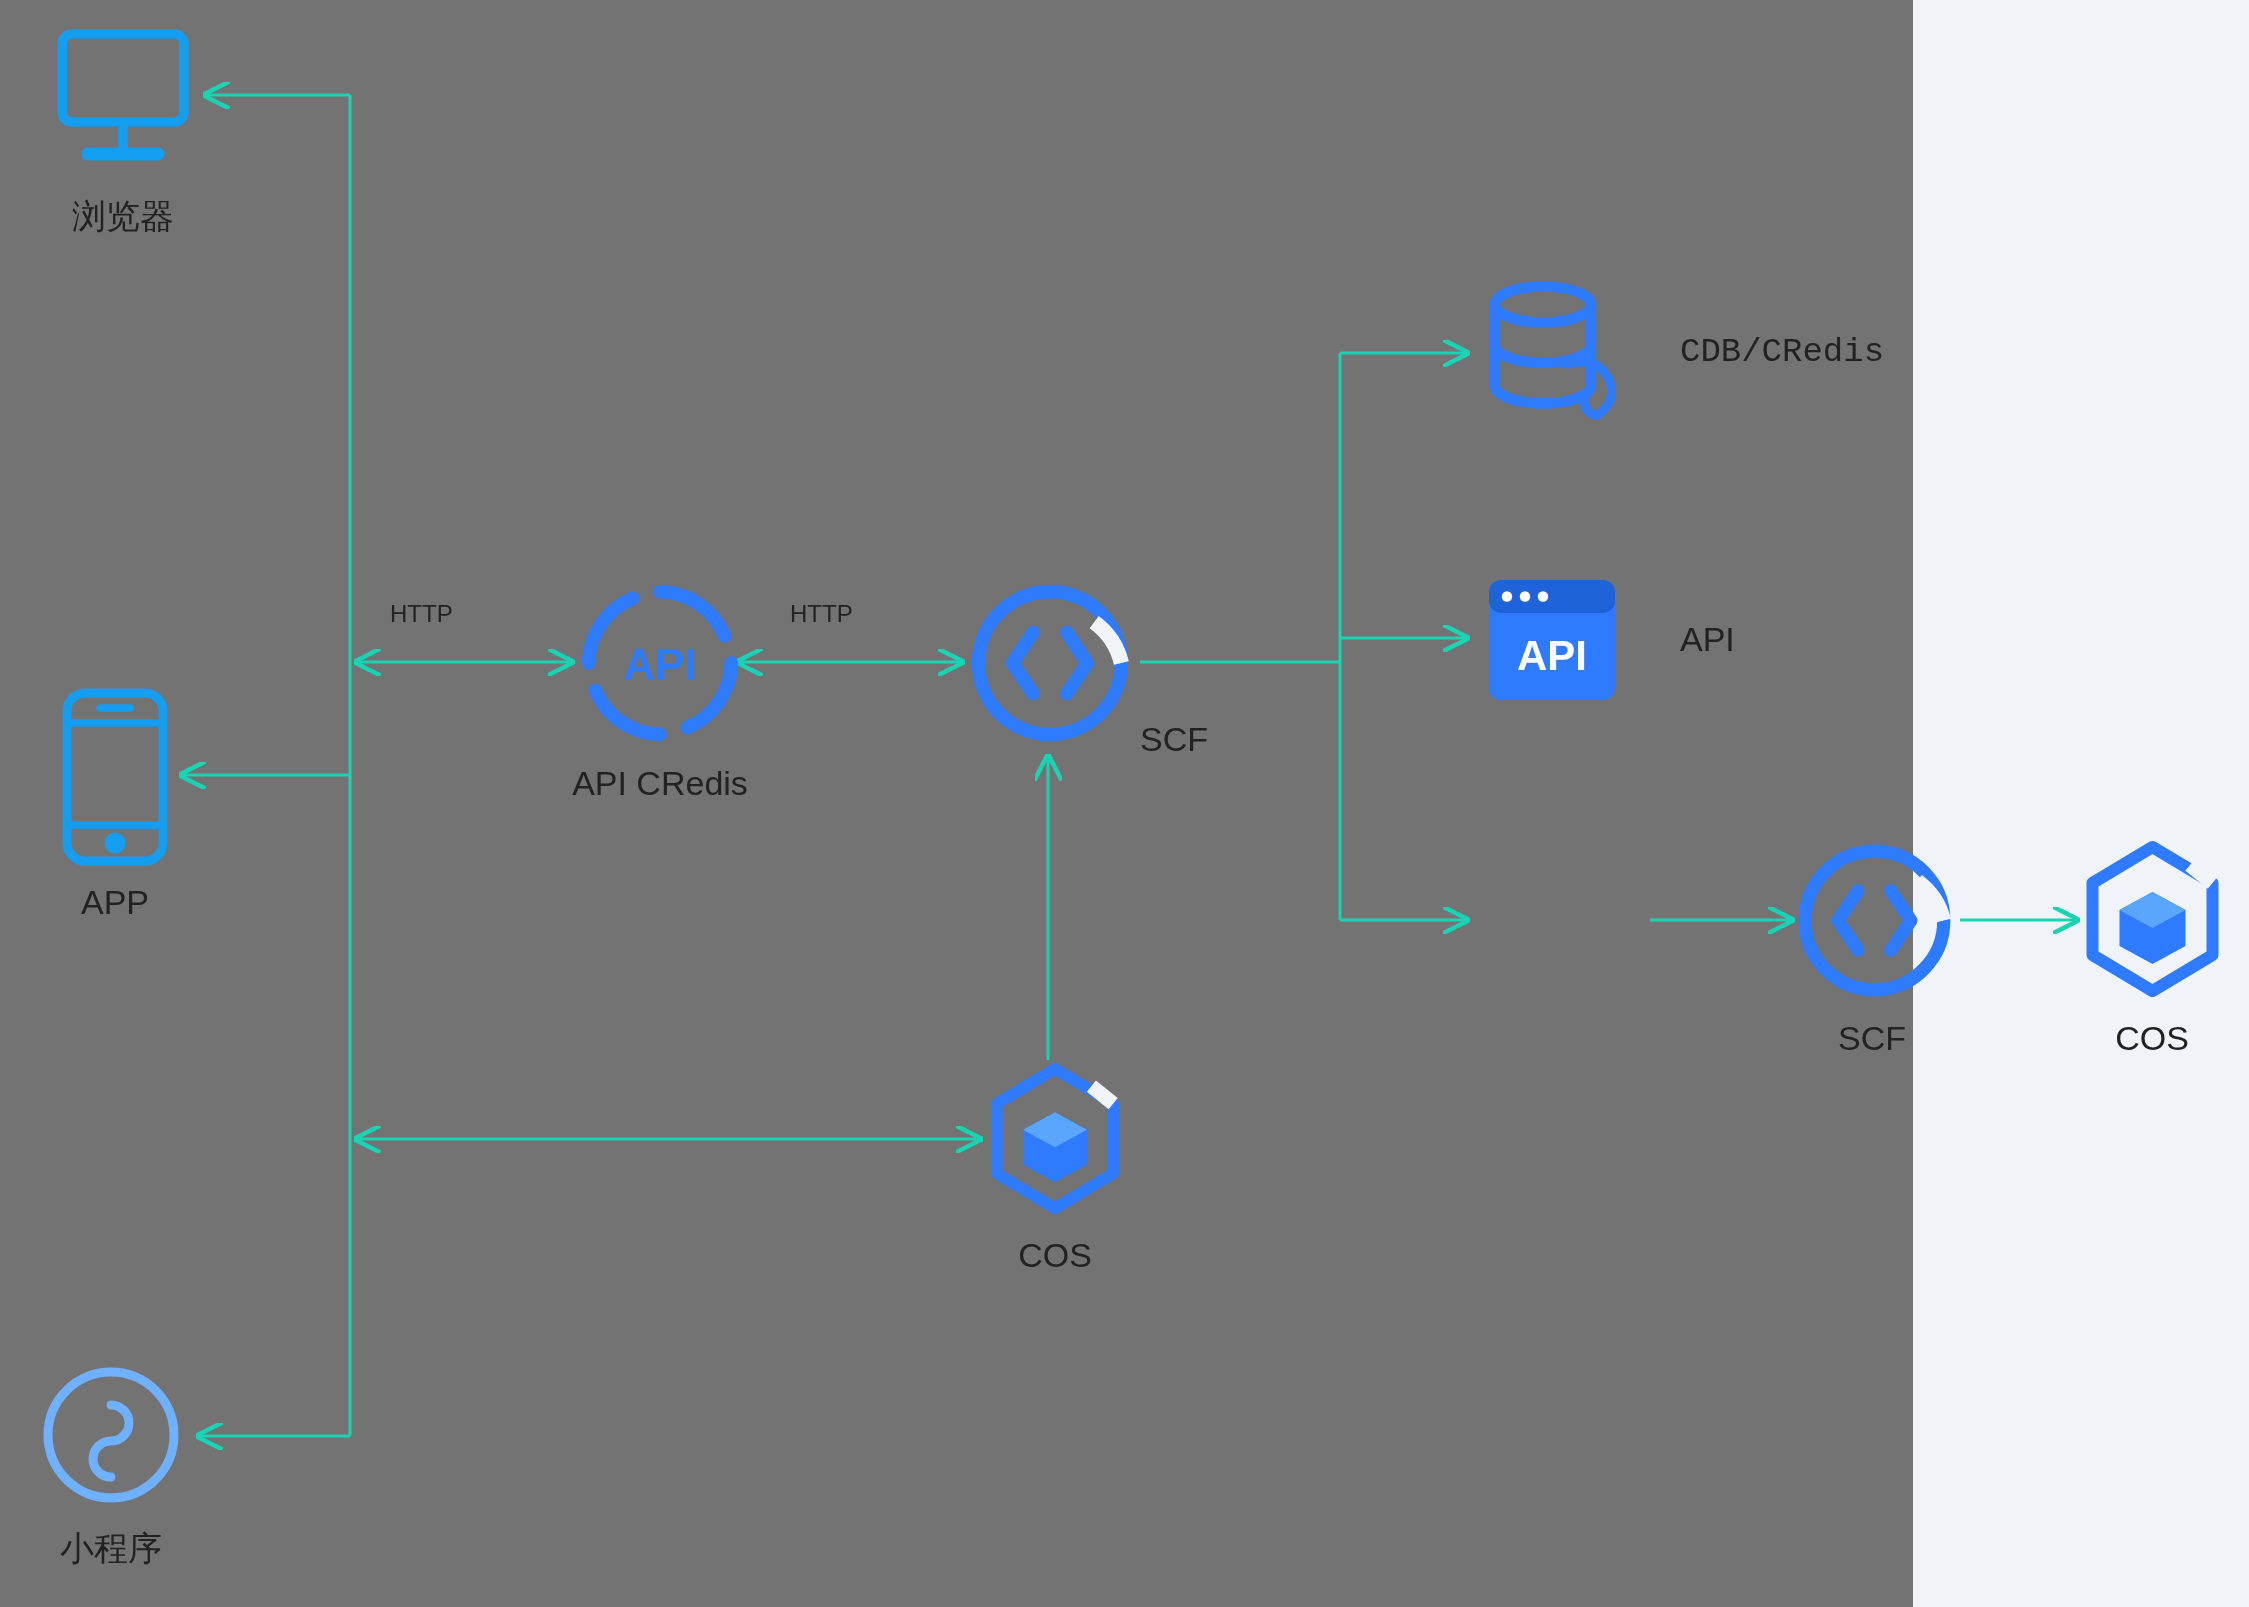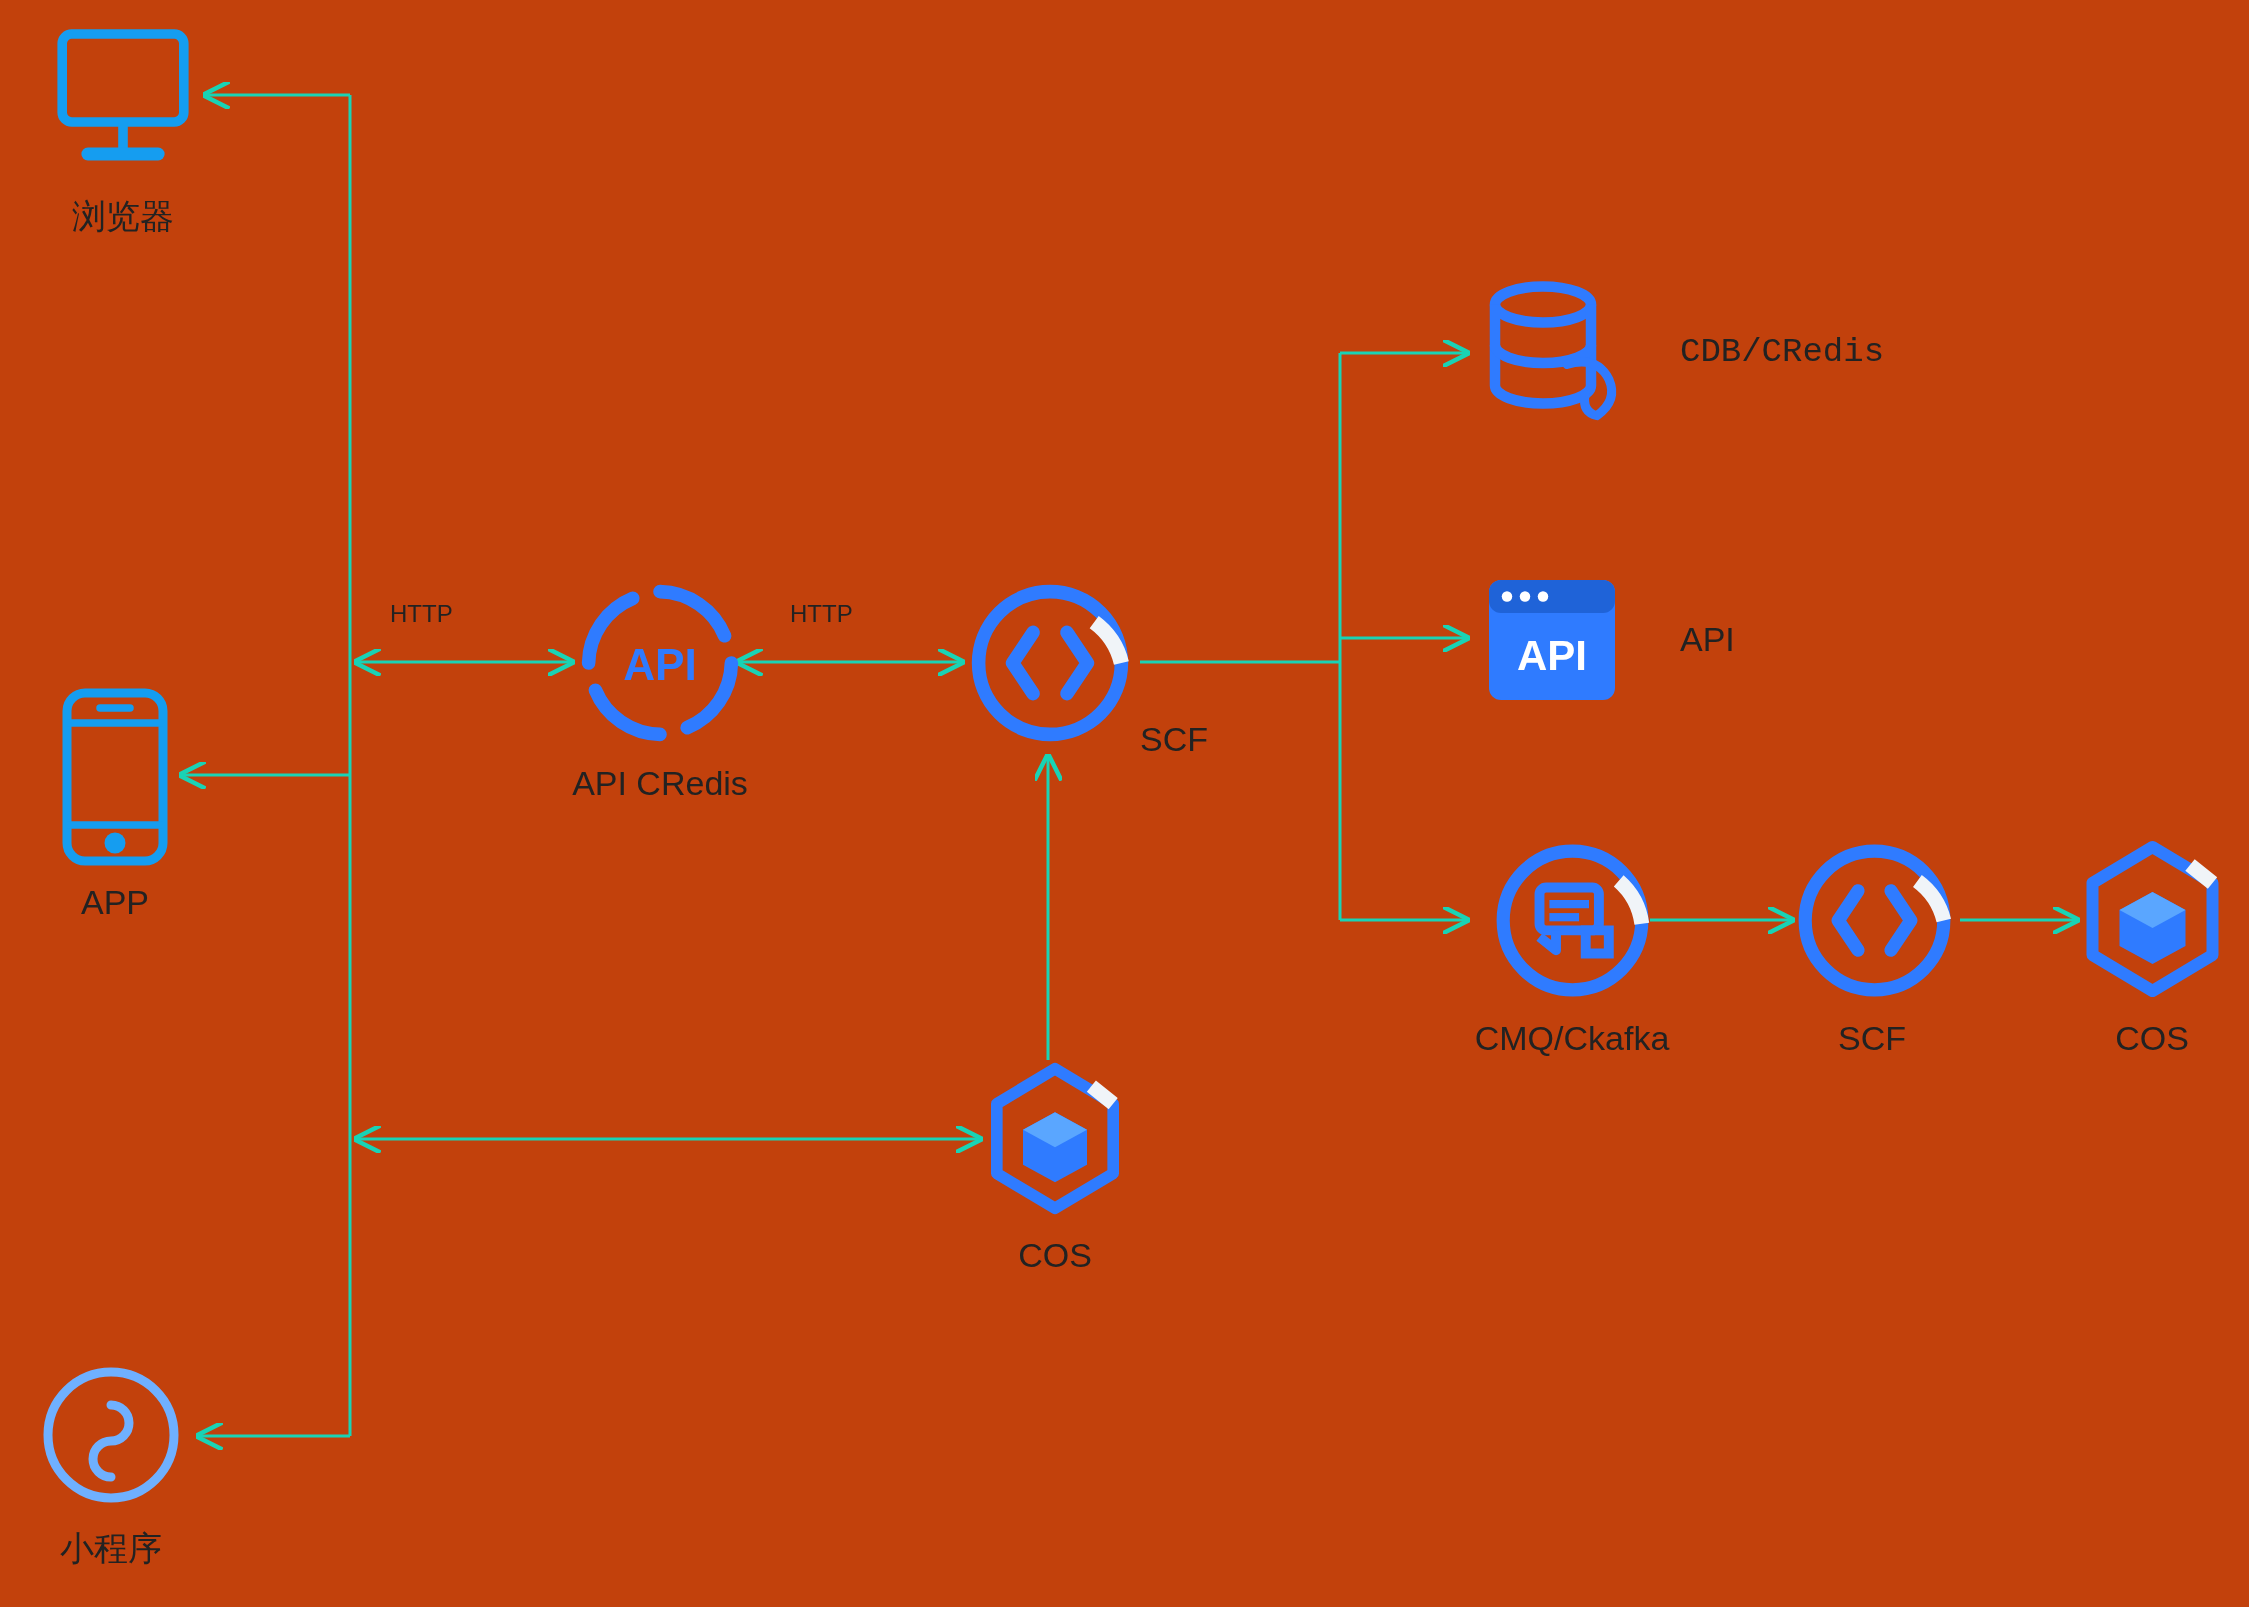--- a/index.html
+++ b/index.html
@@ -3,23 +3,23 @@
 <meta charset="utf-8">
 <style>
   html,body{margin:0;padding:0;width:100%;height:100%;}
   body{
     background:#f0f4f8;
     font-family:"Microsoft YaHei","PingFang SC","Segoe UI",sans-serif;
     color:#222;
   }
   .canvas{
     position:relative;
-    width:2249px;
+    width:1913px;
     height:1607px;
-    background:#c2410c;
+    background:#737373;
   }
   .node{
     position:absolute;
     text-align:center;
   }
   .node .icon-box{
     margin:0 auto;
   }
   .node .label{
     font-size:34px;
@@ -164,32 +164,20 @@
       <rect x="8" y="10" width="84" height="80" rx="8" fill="#2f7bff"></rect>
       <rect x="8" y="10" width="84" height="22" rx="8" fill="#1f63d8"></rect>
       <circle cx="20" cy="21" r="3.5" fill="#fff"></circle>
       <circle cx="32" cy="21" r="3.5" fill="#fff"></circle>
       <circle cx="44" cy="21" r="3.5" fill="#fff"></circle>
       <text x="50" y="70" text-anchor="middle" font-size="28" font-weight="800" fill="#fff" font-family="Arial">API</text>
     </svg>
   </div>
   <div class="side-label" style="left:1680px;top:620px;">API</div>
 
-  <div class="node" style="left:1472px;top:838px;width:200px;">
-    <svg class="icon-box" width="165" height="165" viewBox="0 0 100 100">
-      <circle cx="50" cy="50" r="42" fill="none" stroke="#2f7bff" stroke-width="8"></circle>
-      <path d="M78 26 A42 42 0 0 1 92 52" fill="none" stroke="#f0f4f8" stroke-width="9"></path>
-      <rect x="30" y="30" width="36" height="26" rx="4" fill="none" stroke="#2f7bff" stroke-width="6"></rect>
-      <line x1="36" y1="40" x2="60" y2="40" stroke="#2f7bff" stroke-width="5"></line>
-      <line x1="36" y1="48" x2="54" y2="48" stroke="#2f7bff" stroke-width="5"></line>
-      <path d="M40 56 L40 68 L30 60" fill="none" stroke="#2f7bff" stroke-width="6" stroke-linejoin="round"></path>
-      <path d="M58 56 L72 56 L72 70 L58 70 Z" fill="none" stroke="#2f7bff" stroke-width="6"></path>
-    </svg>
-    <div class="label">CMQ/Ckafka</div>
-  </div>
 
   <div class="node" style="left:1792px;top:838px;width:160px;">
     <svg class="icon-box" width="165" height="165" viewBox="0 0 100 100">
       <circle cx="50" cy="50" r="42" fill="none" stroke="#2f7bff" stroke-width="8"></circle>
       <path d="M40 32 L28 50 L40 68" fill="none" stroke="#2f7bff" stroke-width="8" stroke-linecap="round" stroke-linejoin="round"></path>
       <path d="M60 32 L72 50 L60 68" fill="none" stroke="#2f7bff" stroke-width="8" stroke-linecap="round" stroke-linejoin="round"></path>
       <path d="M76 26 A42 42 0 0 1 92 50" fill="none" stroke="#f0f4f8" stroke-width="9"></path>
     </svg>
     <div class="label">SCF</div>
   </div>

